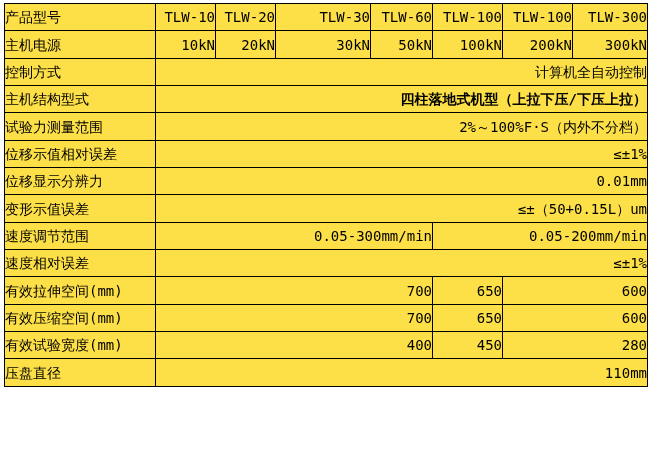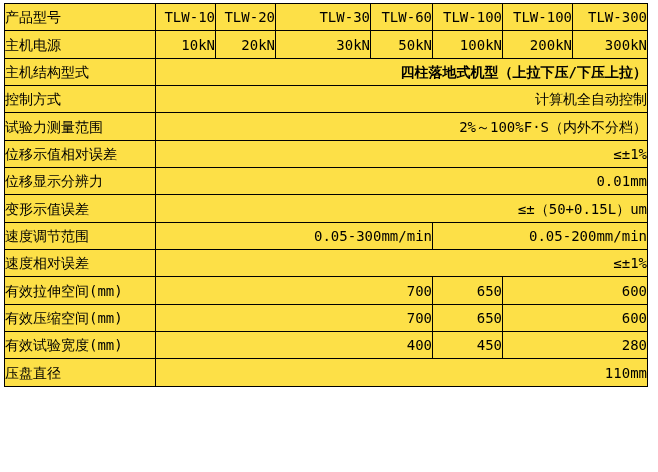--- a/index.html
+++ b/index.html
@@ -78,26 +78,26 @@
           <td class="label-cell">主机电源</td>
           <td class="value-cell" colspan="1">10kN</td>
           <td class="value-cell" colspan="1">20kN</td>
           <td class="value-cell" colspan="1">30kN</td>
           <td class="value-cell" colspan="1">50kN</td>
           <td class="value-cell" colspan="1">100kN</td>
           <td class="value-cell" colspan="1">200kN</td>
           <td class="value-cell" colspan="1">300kN</td>
         </tr>
         <tr>
+          <td class="label-cell">控制方式</td>
+          <td class="value-cell" colspan="7">计算机全自动控制</td>
+        </tr>
+        <tr>
           <td class="label-cell">主机结构型式</td>
           <td class="value-cell bold-cell" colspan="7">四柱落地式机型（上拉下压/下压上拉）</td>
-        </tr>
-        <tr>
-          <td class="label-cell">控制方式</td>
-          <td class="value-cell" colspan="7">计算机全自动控制</td>
         </tr>
         <tr>
           <td class="label-cell">试验力测量范围</td>
           <td class="value-cell" colspan="7">2%～100%F·S（内外不分档）</td>
         </tr>
         <tr>
           <td class="label-cell">位移示值相对误差</td>
           <td class="value-cell" colspan="7">≤±1%</td>
         </tr>
         <tr>

